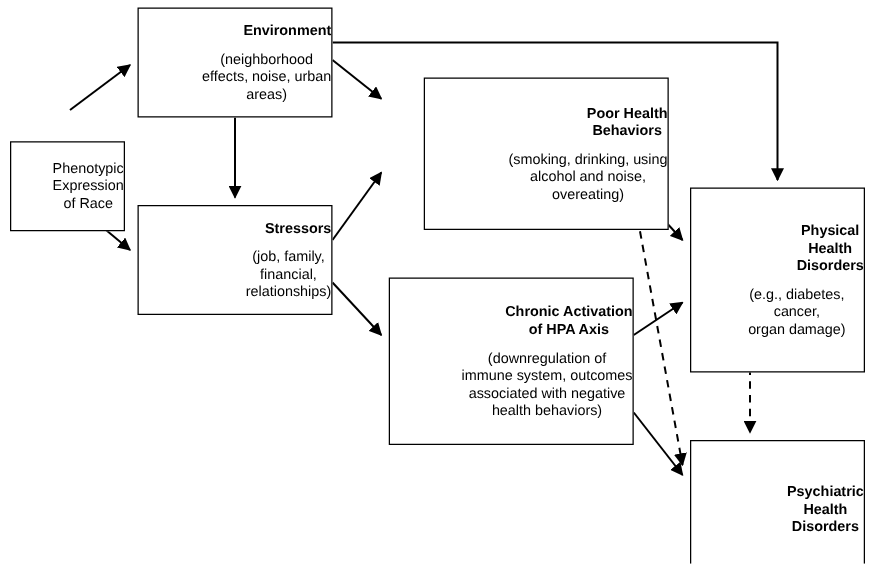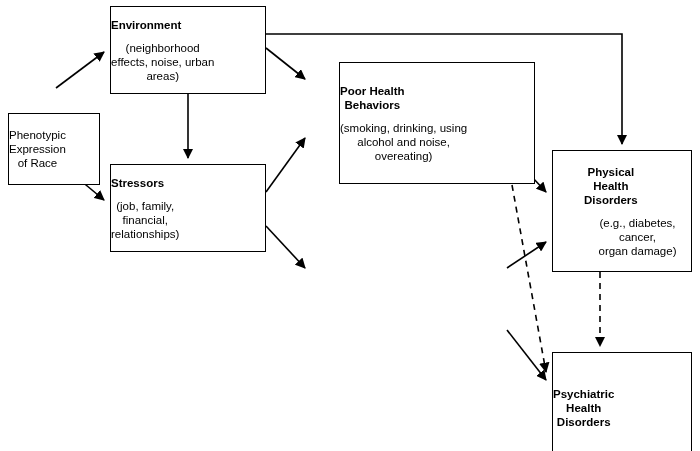--- a/index.html
+++ b/index.html
@@ -25,21 +25,21 @@
     height: 451px;
     pointer-events: none;
   }
   .node {
     position: absolute;
     box-sizing: border-box;
     border: 1.6px solid #000000;
     background: #ffffff;
     display: flex;
     flex-direction: column;
-    align-items: flex-start;
+    align-items: flex-end;
     justify-content: center;
     text-align: center;
     color: #000000;
     z-index: 2;
   }
   .node .title {
     font-weight: bold;
     font-size: 11.5px;
     line-height: 14px;
     white-space: pre-line;
@@ -52,21 +52,21 @@
   .node .title + .body {
     margin-top: 9px;
   }
   
   #node-phenotypic { left: 8px;   top: 88px;  width: 92px;  height: 72px; margin-top: 25px; }
   #node-phenotypic .title { font-size: 11.5px; font-weight: normal; line-height: 14px; }
   #node-environment { left: 110px; top: 6px;   width: 156px; height: 88px; }
   #node-stressors  { left: 110px; top: 164px; width: 156px; height: 88px; }
   #node-behaviors  { left: 311px; top: 62px;  width: 196px; height: 122px; margin-left: 28px; }
   #node-hpa        { left: 311px; top: 222px; width: 196px; height: 134px; }
-  #node-physical   { left: 552px; top: 150px; width: 140px; height: 122px; padding-left: 31px; }
+  #node-physical   { left: 552px; top: 150px; width: 140px; height: 148px; padding-left: 31px; }
   #node-psychiatric{ left: 552px; top: 352px; width: 140px; height: 112px; }
 </style>
 </head>
 <body>
 
 <div id="canvas">
 
   <svg class="edges" viewBox="0 0 700 451">
     <defs>
       <marker id="arrow" viewBox="0 0 10 10" refX="9" refY="5" markerWidth="6.5" markerHeight="6.5" orient="auto-start-reverse">
@@ -120,20 +120,28 @@
   </div>
 
   <div class="node" id="node-behaviors">
     <div class="title">Poor Health
 Behaviors</div>
     <div class="body">(smoking, drinking, using
 alcohol and noise,
 overeating)</div>
   </div>
 
+  <div class="node" id="node-hpa">
+    <div class="title">Chronic Activation
+of HPA Axis</div>
+    <div class="body">(downregulation of
+immune system, outcomes
+associated with negative
+health behaviors)</div>
+  </div>
 
   <div class="node" id="node-physical">
     <div class="title">Physical
 Health
 Disorders</div>
     <div class="body">(e.g., diabetes, cancer,
 organ damage)</div>
   </div>
 
   <div class="node" id="node-psychiatric">

